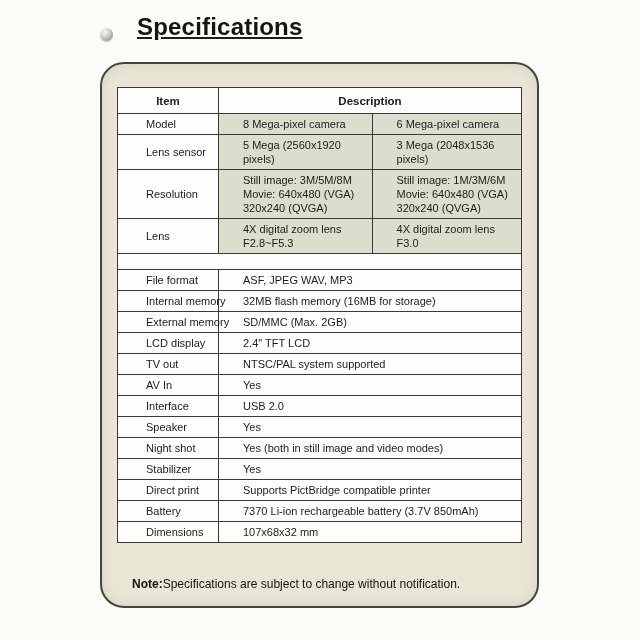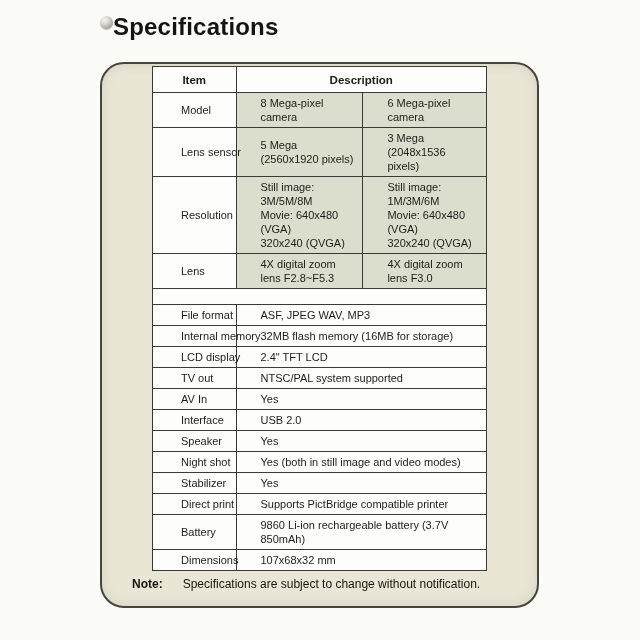--- a/index.html
+++ b/index.html
@@ -14,21 +14,21 @@
   body{
     background:#fbfbf8;
     font-family:"Liberation Sans", sans-serif;
     color:var(--ink);
     position:relative;
     overflow:hidden;
   }
   .heading{
     position:absolute;
     left:100px; top:13px;
-    display:flex; align-items:flex-start; gap:0;
+    display:flex; align-items:flex-end; gap:24px;text-decoration:underline;
   }
   .bullet{
     width:13px; height:13px; border-radius:50%;
     background:radial-gradient(circle at 35% 30%, #f7f6f2 0%, #d9d7d0 35%, #a8a6a0 70%, #8b8983 100%);
     box-shadow:0 1px 1px rgba(0,0,0,.25);
     flex:0 0 auto;
     margin-top:3px;
   }
   .title{
     font-size:24px;
@@ -40,22 +40,22 @@
     position:absolute;
     left:100px; top:62px;
     width:439px; height:546px;
     background:var(--panel);
     border:2.5px solid #45443f;
     border-radius:24px;
     box-shadow:inset 0 0 12px rgba(120,115,95,.18);
   }
   table.spec-table{
     border-collapse:collapse;
-    width:335px;
-    margin:2px auto 0 auto;
+    width:405px;
+    margin:23px auto 0 auto;
     table-layout:fixed;
     background:var(--cell);
   }
   .spec-table col.c1{ width:25%; }
   .spec-table col.c2{ width:38%; }
   .spec-table col.c3{ width:37%; }
   .spec-table th, .spec-table td{
     border:1.5px solid var(--border);
     font-size:11px;
     line-height:14px;
@@ -84,21 +84,21 @@
     height:16px;
     padding:0;
   }
   .note{
     position:absolute;
     left:30px; bottom:14px;
     font-size:12px;
     line-height:15px;
     color:#15150f;
   }
-  .note b{ margin-right:20px; }
+  .note b{ margin-right:0; }
 </style>
 </head>
 <body>
 
 <div class="heading">
   <span class="bullet"></span>
   <h1 class="title">Specifications</h1>
 </div>
 
 <div class="panel">
@@ -144,20 +144,24 @@
         </tr>
         <tr>
           <td class="item-cell">File format</td>
           <td class="desc-cell" colspan="2">ASF, JPEG WAV, MP3</td>
         </tr>
         <tr>
           <td class="item-cell">Internal memory</td>
           <td class="desc-cell" colspan="2">32MB flash memory (16MB for storage)</td>
         </tr>
         <tr>
+          <td class="item-cell">External memory</td>
+          <td class="desc-cell" colspan="2">SD/MMC (Max. 2GB)</td>
+        </tr>
+        <tr>
           <td class="item-cell">LCD display</td>
           <td class="desc-cell" colspan="2">2.4" TFT LCD</td>
         </tr>
         <tr>
           <td class="item-cell">TV out</td>
           <td class="desc-cell" colspan="2">NTSC/PAL system supported</td>
         </tr>
         <tr>
           <td class="item-cell">AV In</td>
           <td class="desc-cell" colspan="2">Yes</td>
@@ -177,21 +181,21 @@
         <tr>
           <td class="item-cell">Stabilizer</td>
           <td class="desc-cell" colspan="2">Yes</td>
         </tr>
         <tr>
           <td class="item-cell">Direct print</td>
           <td class="desc-cell" colspan="2">Supports PictBridge compatible printer</td>
         </tr>
         <tr>
           <td class="item-cell">Battery</td>
-          <td class="desc-cell" colspan="2">9860 Li-ion rechargeable battery (3.7V 850mAh)</td>
+          <td class="desc-cell" colspan="2">7370 Li-ion rechargeable battery (3.7V 850mAh)</td>
         </tr>
         <tr>
           <td class="item-cell">Dimensions</td>
           <td class="desc-cell" colspan="2">107x68x32 mm</td>
         </tr>
       </tbody>
   </table>
 
   <div class="note">
     <b>Note:</b><span>Specifications are subject to change without notification.</span>

